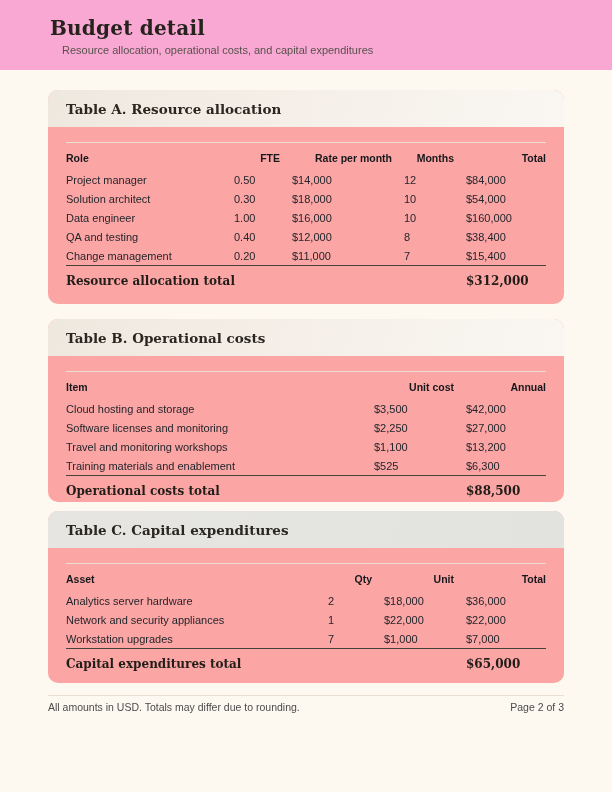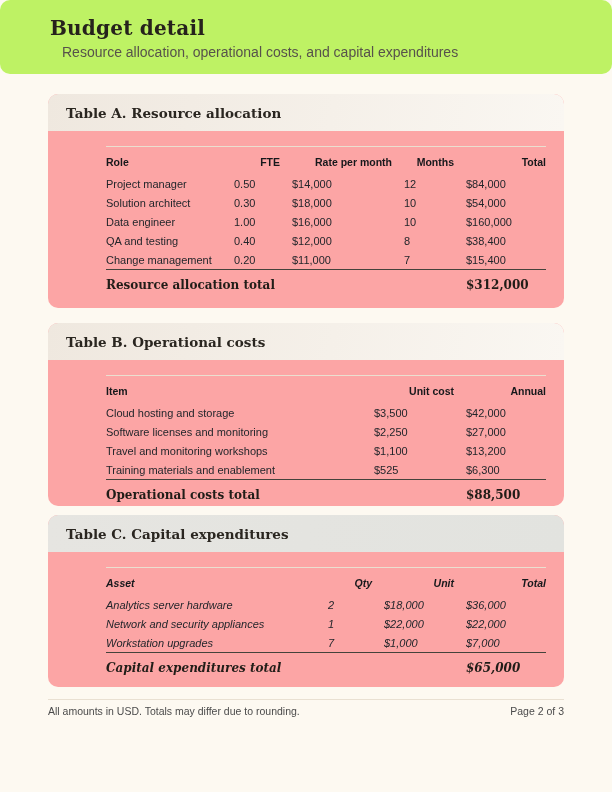--- a/index.html
+++ b/index.html
@@ -5,35 +5,34 @@
   * { box-sizing: border-box; margin: 0; padding: 0; }
   html, body { width: 612px; height: 792px; }
   body {
     background: #FDF9F1;
     font-family: "Liberation Sans", sans-serif;
     color: #23262B;
     overflow: hidden;
   }
   
   .band {
-    background: #bef264;
+    background: #f9a8d4;
     padding: 16px 50px 14px;
-    border-radius: 10px;
   }
   .page-title {
     font-family: "DejaVu Serif", serif;
     font-weight: 700;
     font-size: 20px;
     line-height: 1.2;
     color: #26221C;
     letter-spacing: 0.2px;
     margin-bottom: 4px;
   }
   .page-subtitle {
-    font-size: 14px;
+    font-size: 11px;
     color: #57524B;
     padding-left: 12px;
   }
   
   .content { padding: 20px 48px 0; }
   .card {
     background: #fca5a5;
     border-radius: 10px;
     overflow: hidden;
   }
@@ -45,23 +44,23 @@
   }
   .card-head.gray {
     background: linear-gradient(100deg, #E6E5E1 0%, #E2E3DF 100%);
   }
   .card-title {
     font-family: "DejaVu Serif", serif;
     font-weight: 700;
     font-size: 13.5px;
     color: #2A2620;
   }
-  .card-body { padding: 15px 18px 14px; margin-left: 40px; }
+  .card-body { padding: 15px 18px 14px; }
   .card-b .card-body { padding-bottom: 2px; }
-  .card-c .card-body { padding-bottom: 10px; font-style: italic; }
+  .card-c .card-body { padding-bottom: 10px; }
 
   table {
     width: 100%;
     border-collapse: collapse;
     border-top: 1px solid #EBDFD0;
   }
   th {
     font-size: 10.5px;
     font-weight: 700;
     color: #16181B;

